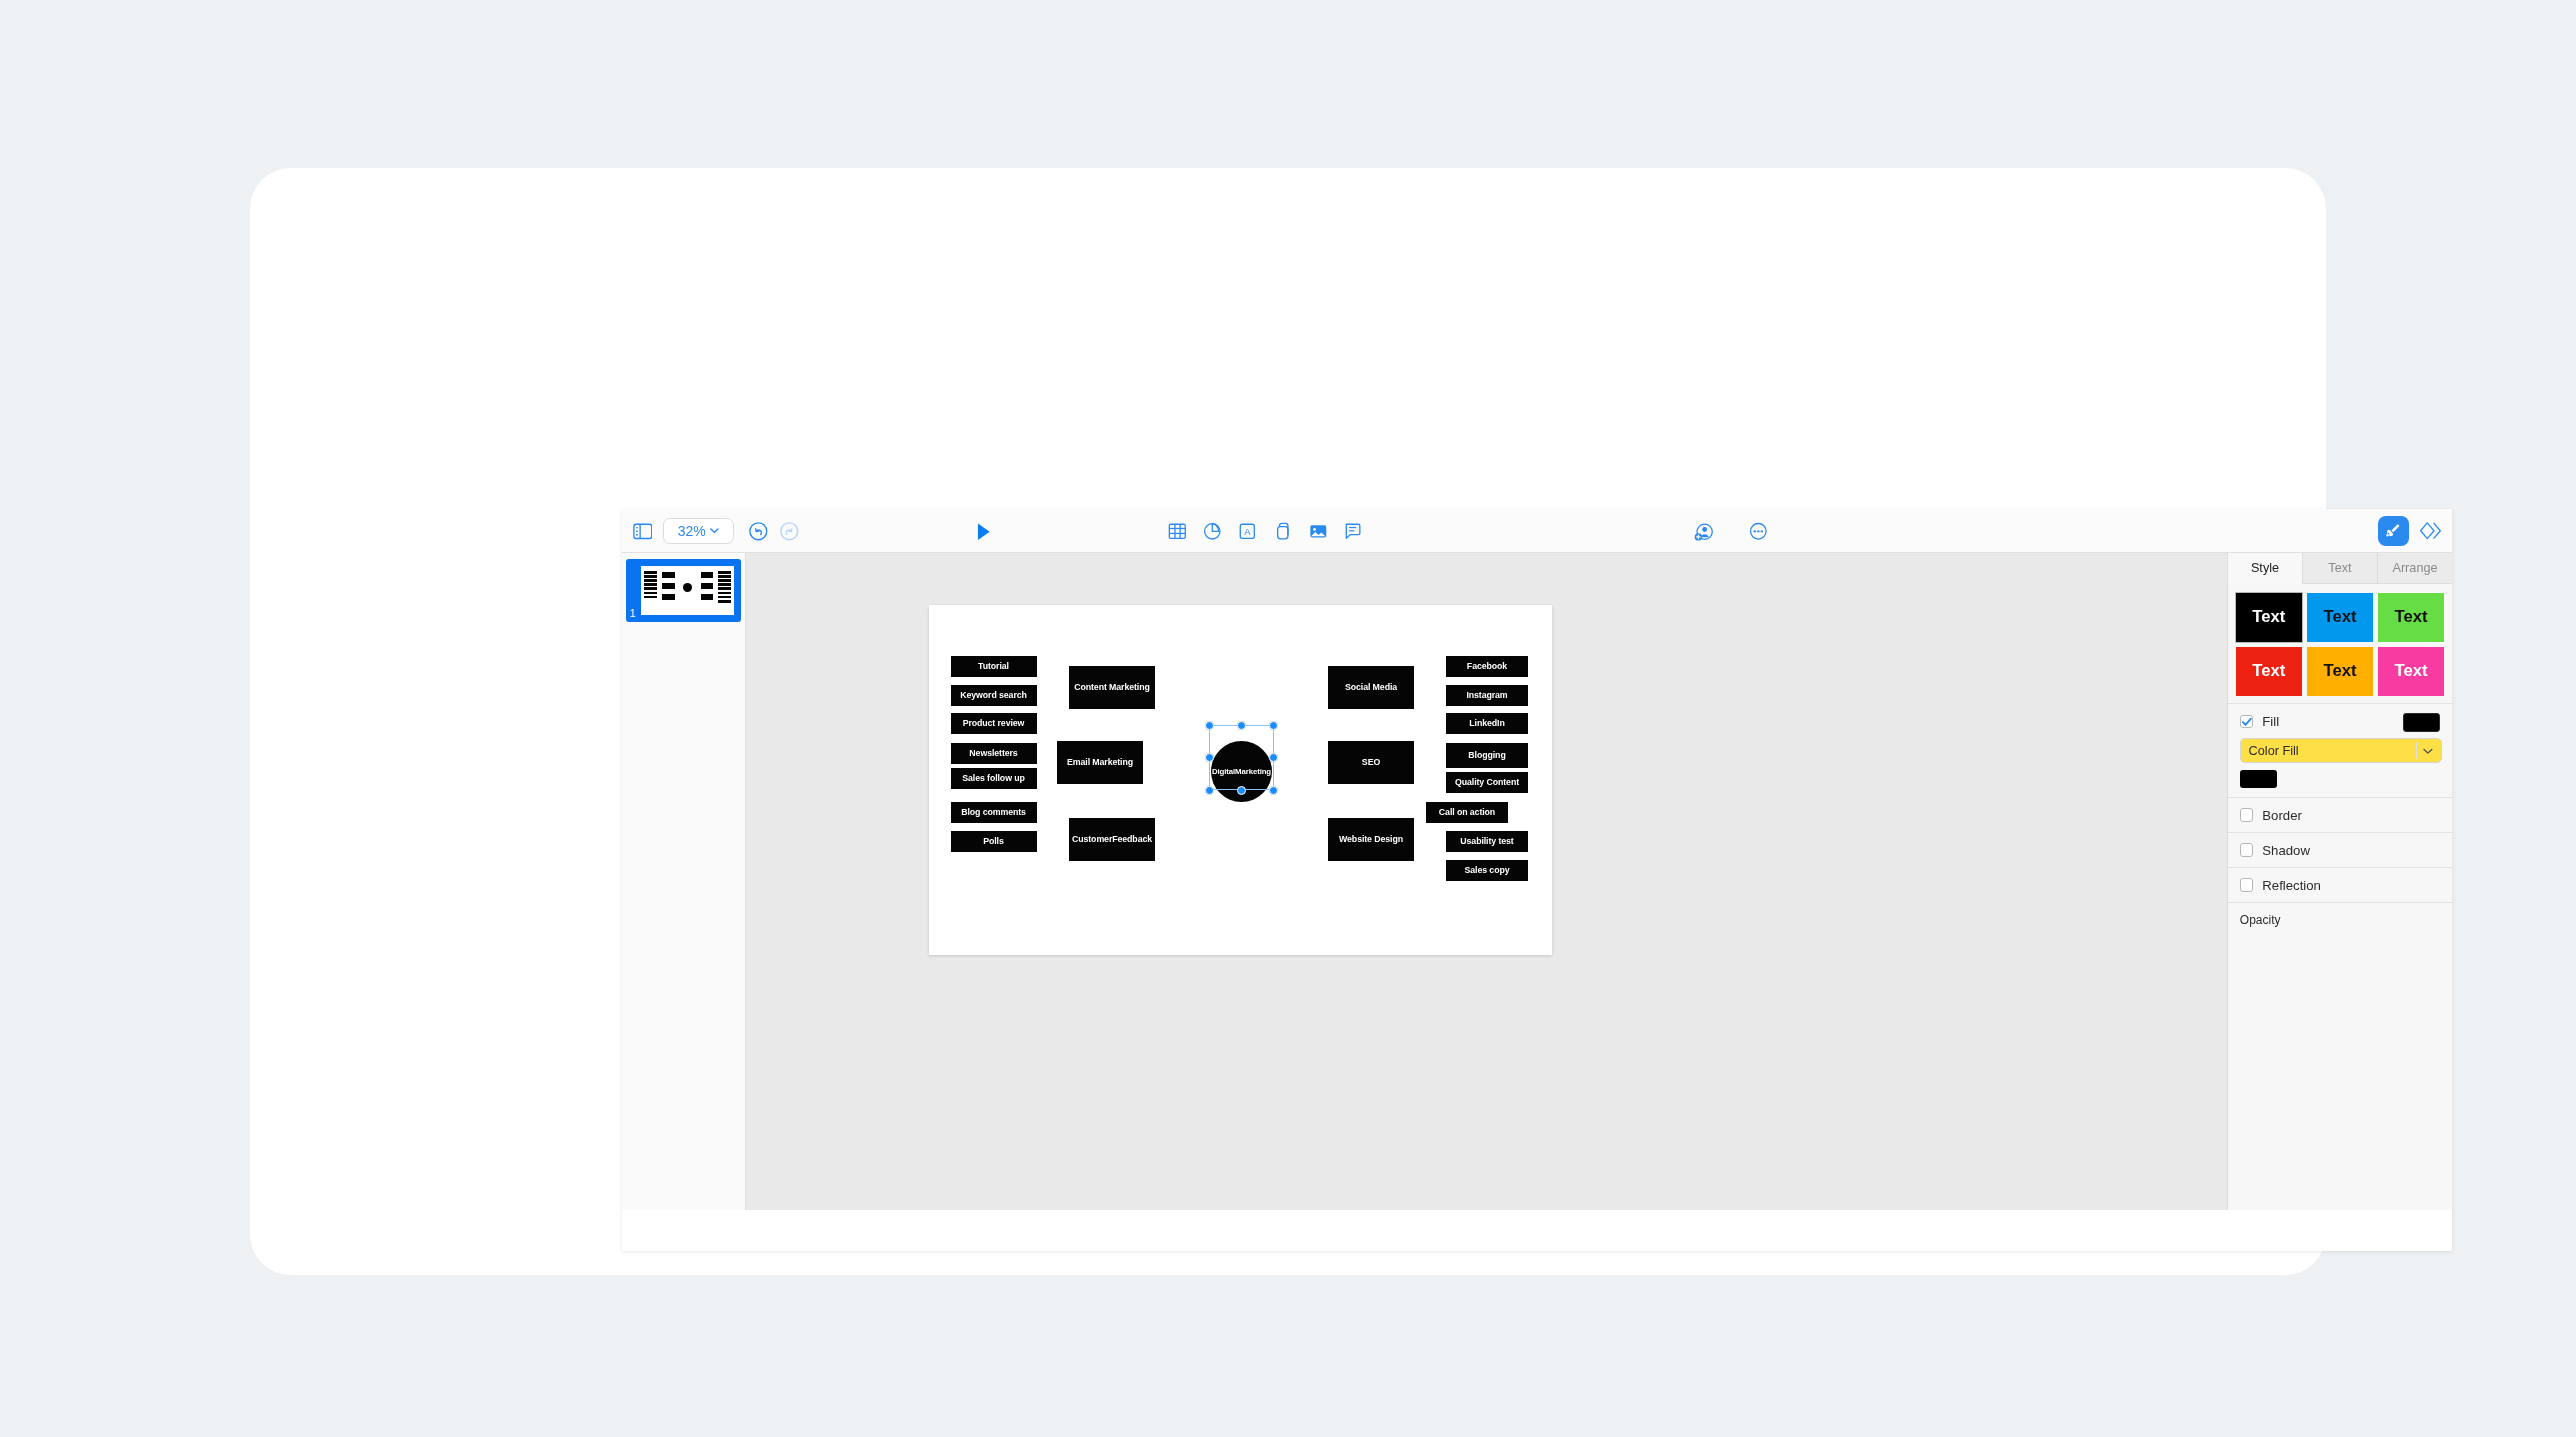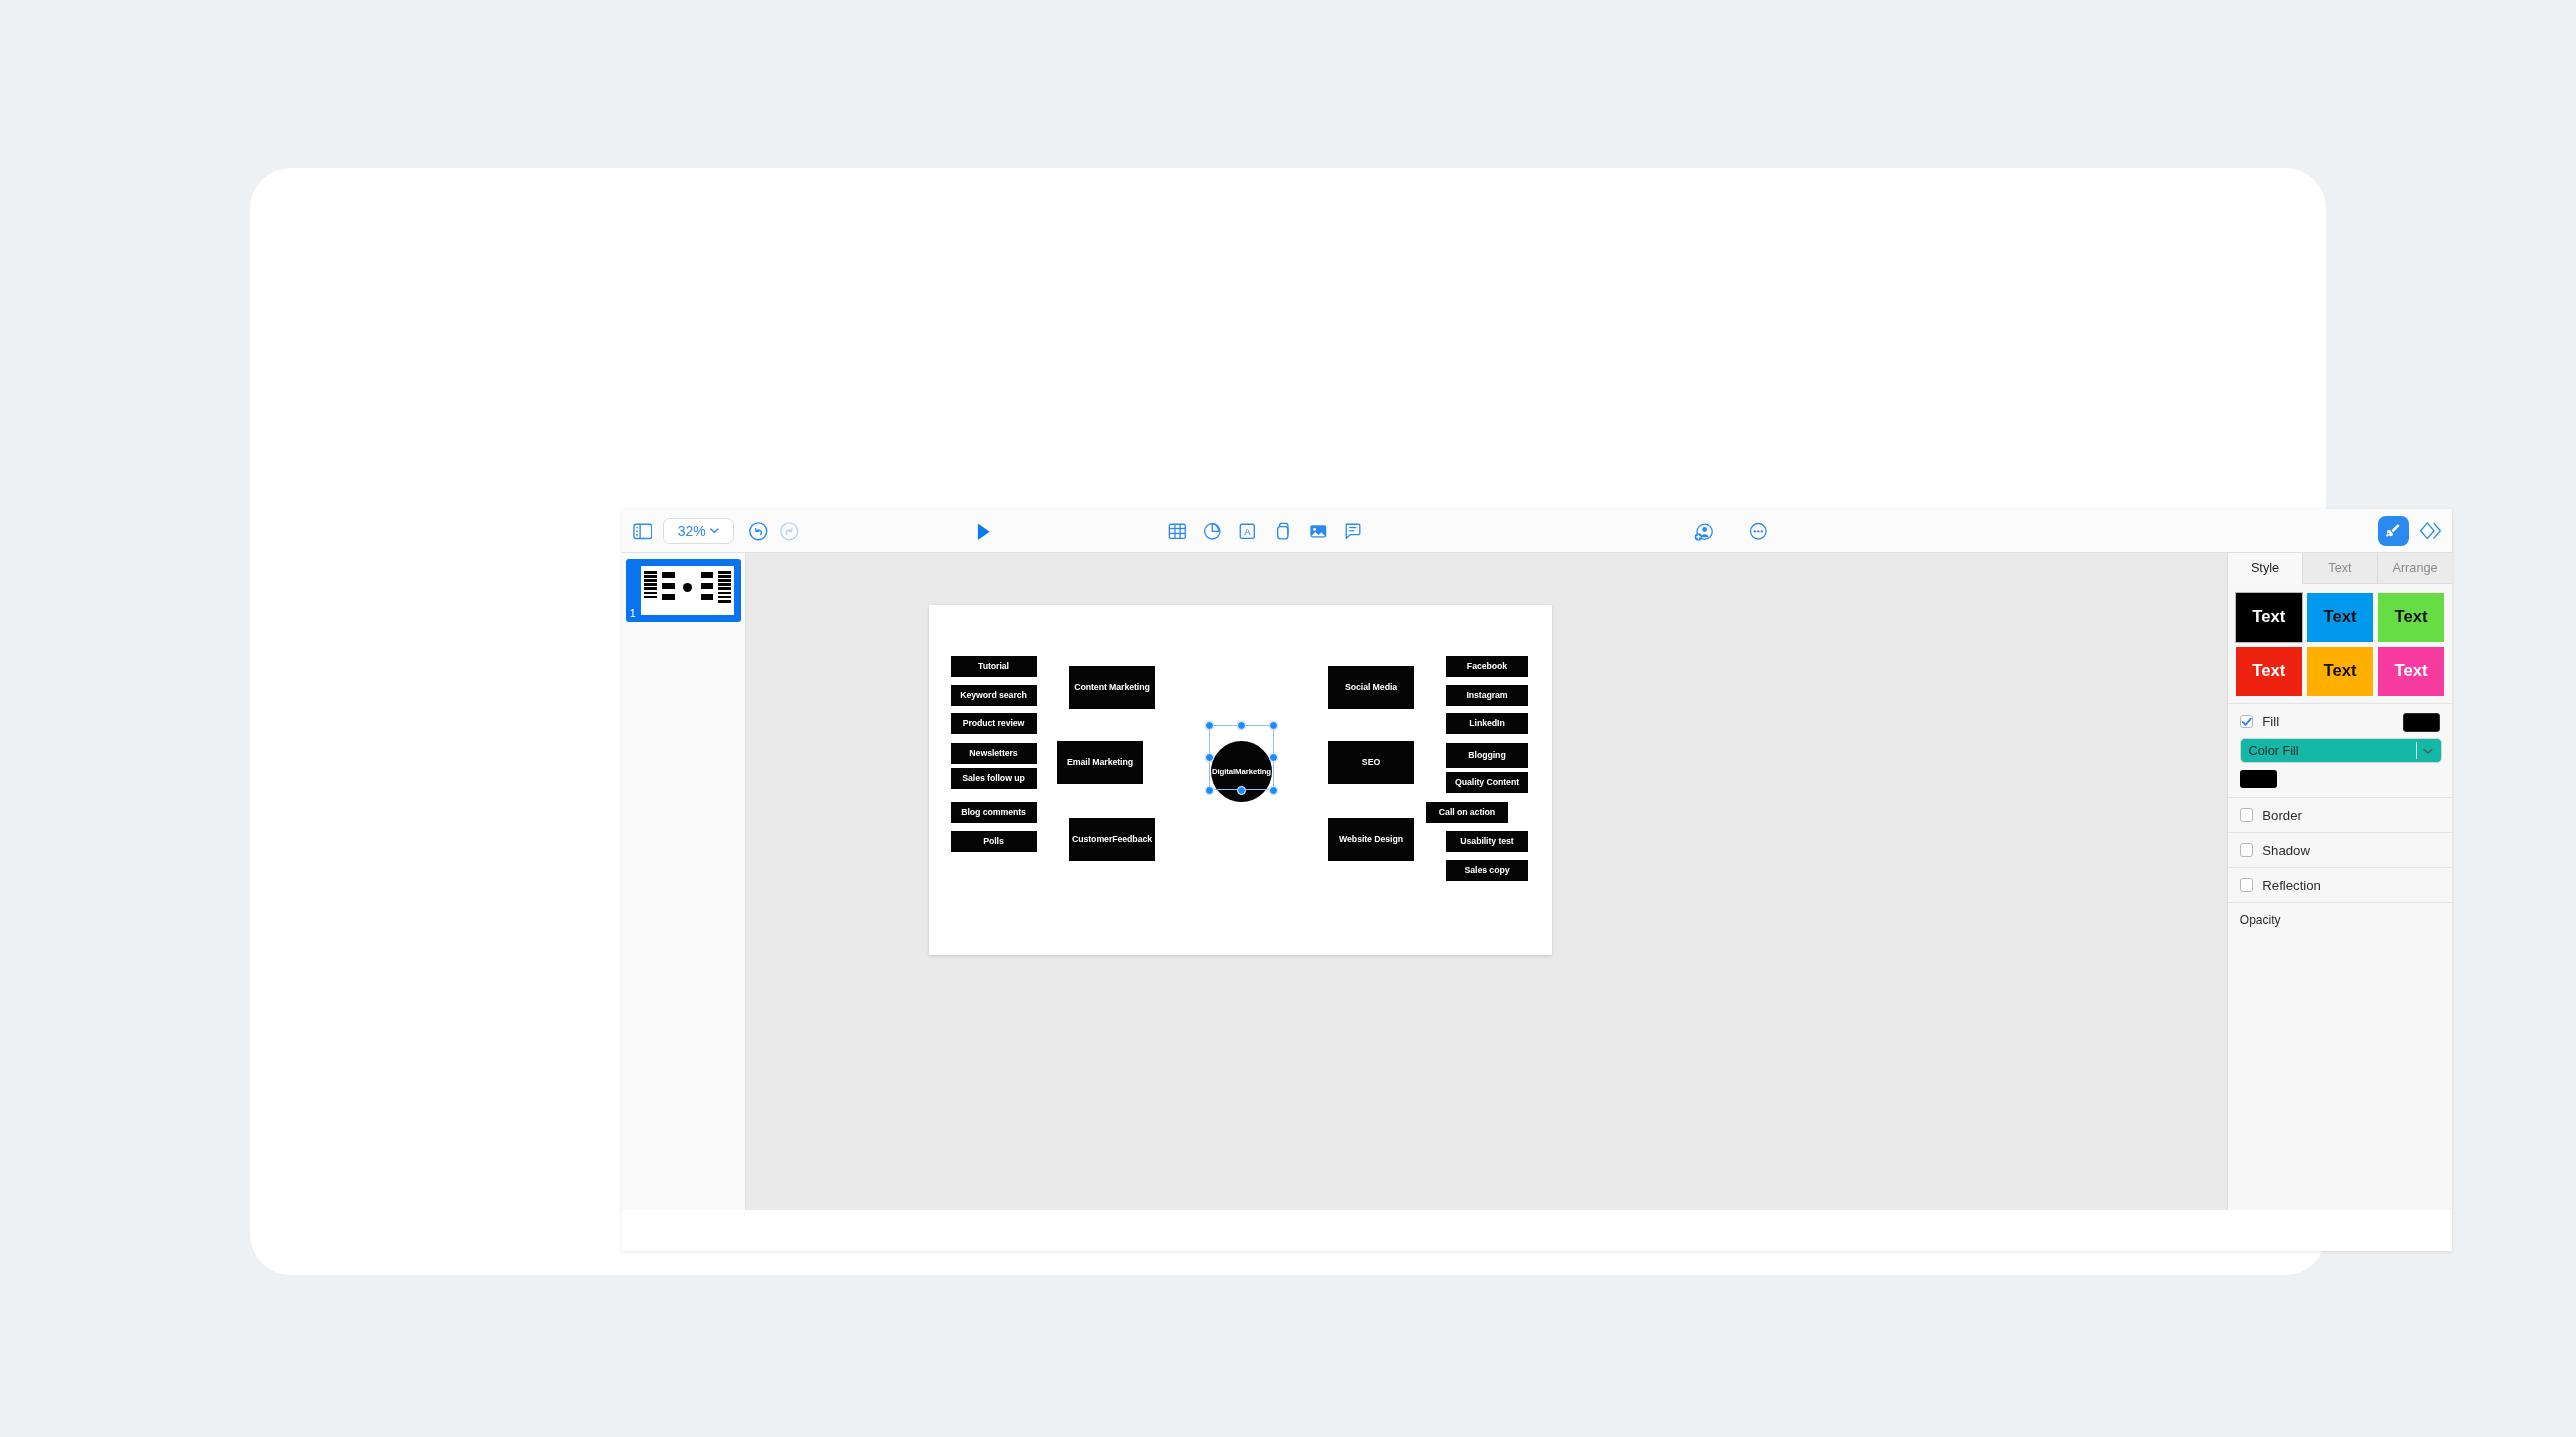--- a/index.html
+++ b/index.html
@@ -237,21 +237,21 @@
     border-radius: 2.9px;
     border: 1px solid #2a2a2a;
     cursor: pointer;
   }
   .fill-select {
     margin: 0 11.8px 0 11.8px;
     height: 24.5px;
     width: 202px;
     border: 1px solid #d5d5d5;
     border-radius: 4.9px;
-    background: #14b8a6;
+    background: #fde047;
     display: flex; align-items: center;
     font-size: 12.7px; color: #2b2b2e;
     padding-left: 7.8px;
     position: relative;
     cursor: pointer;
   }
   .fill-select .divider {
     position: absolute; right: 23.5px; top: 2.9px; bottom: 2.9px;
     width: 1px; background: #e0e0e0;
   }

